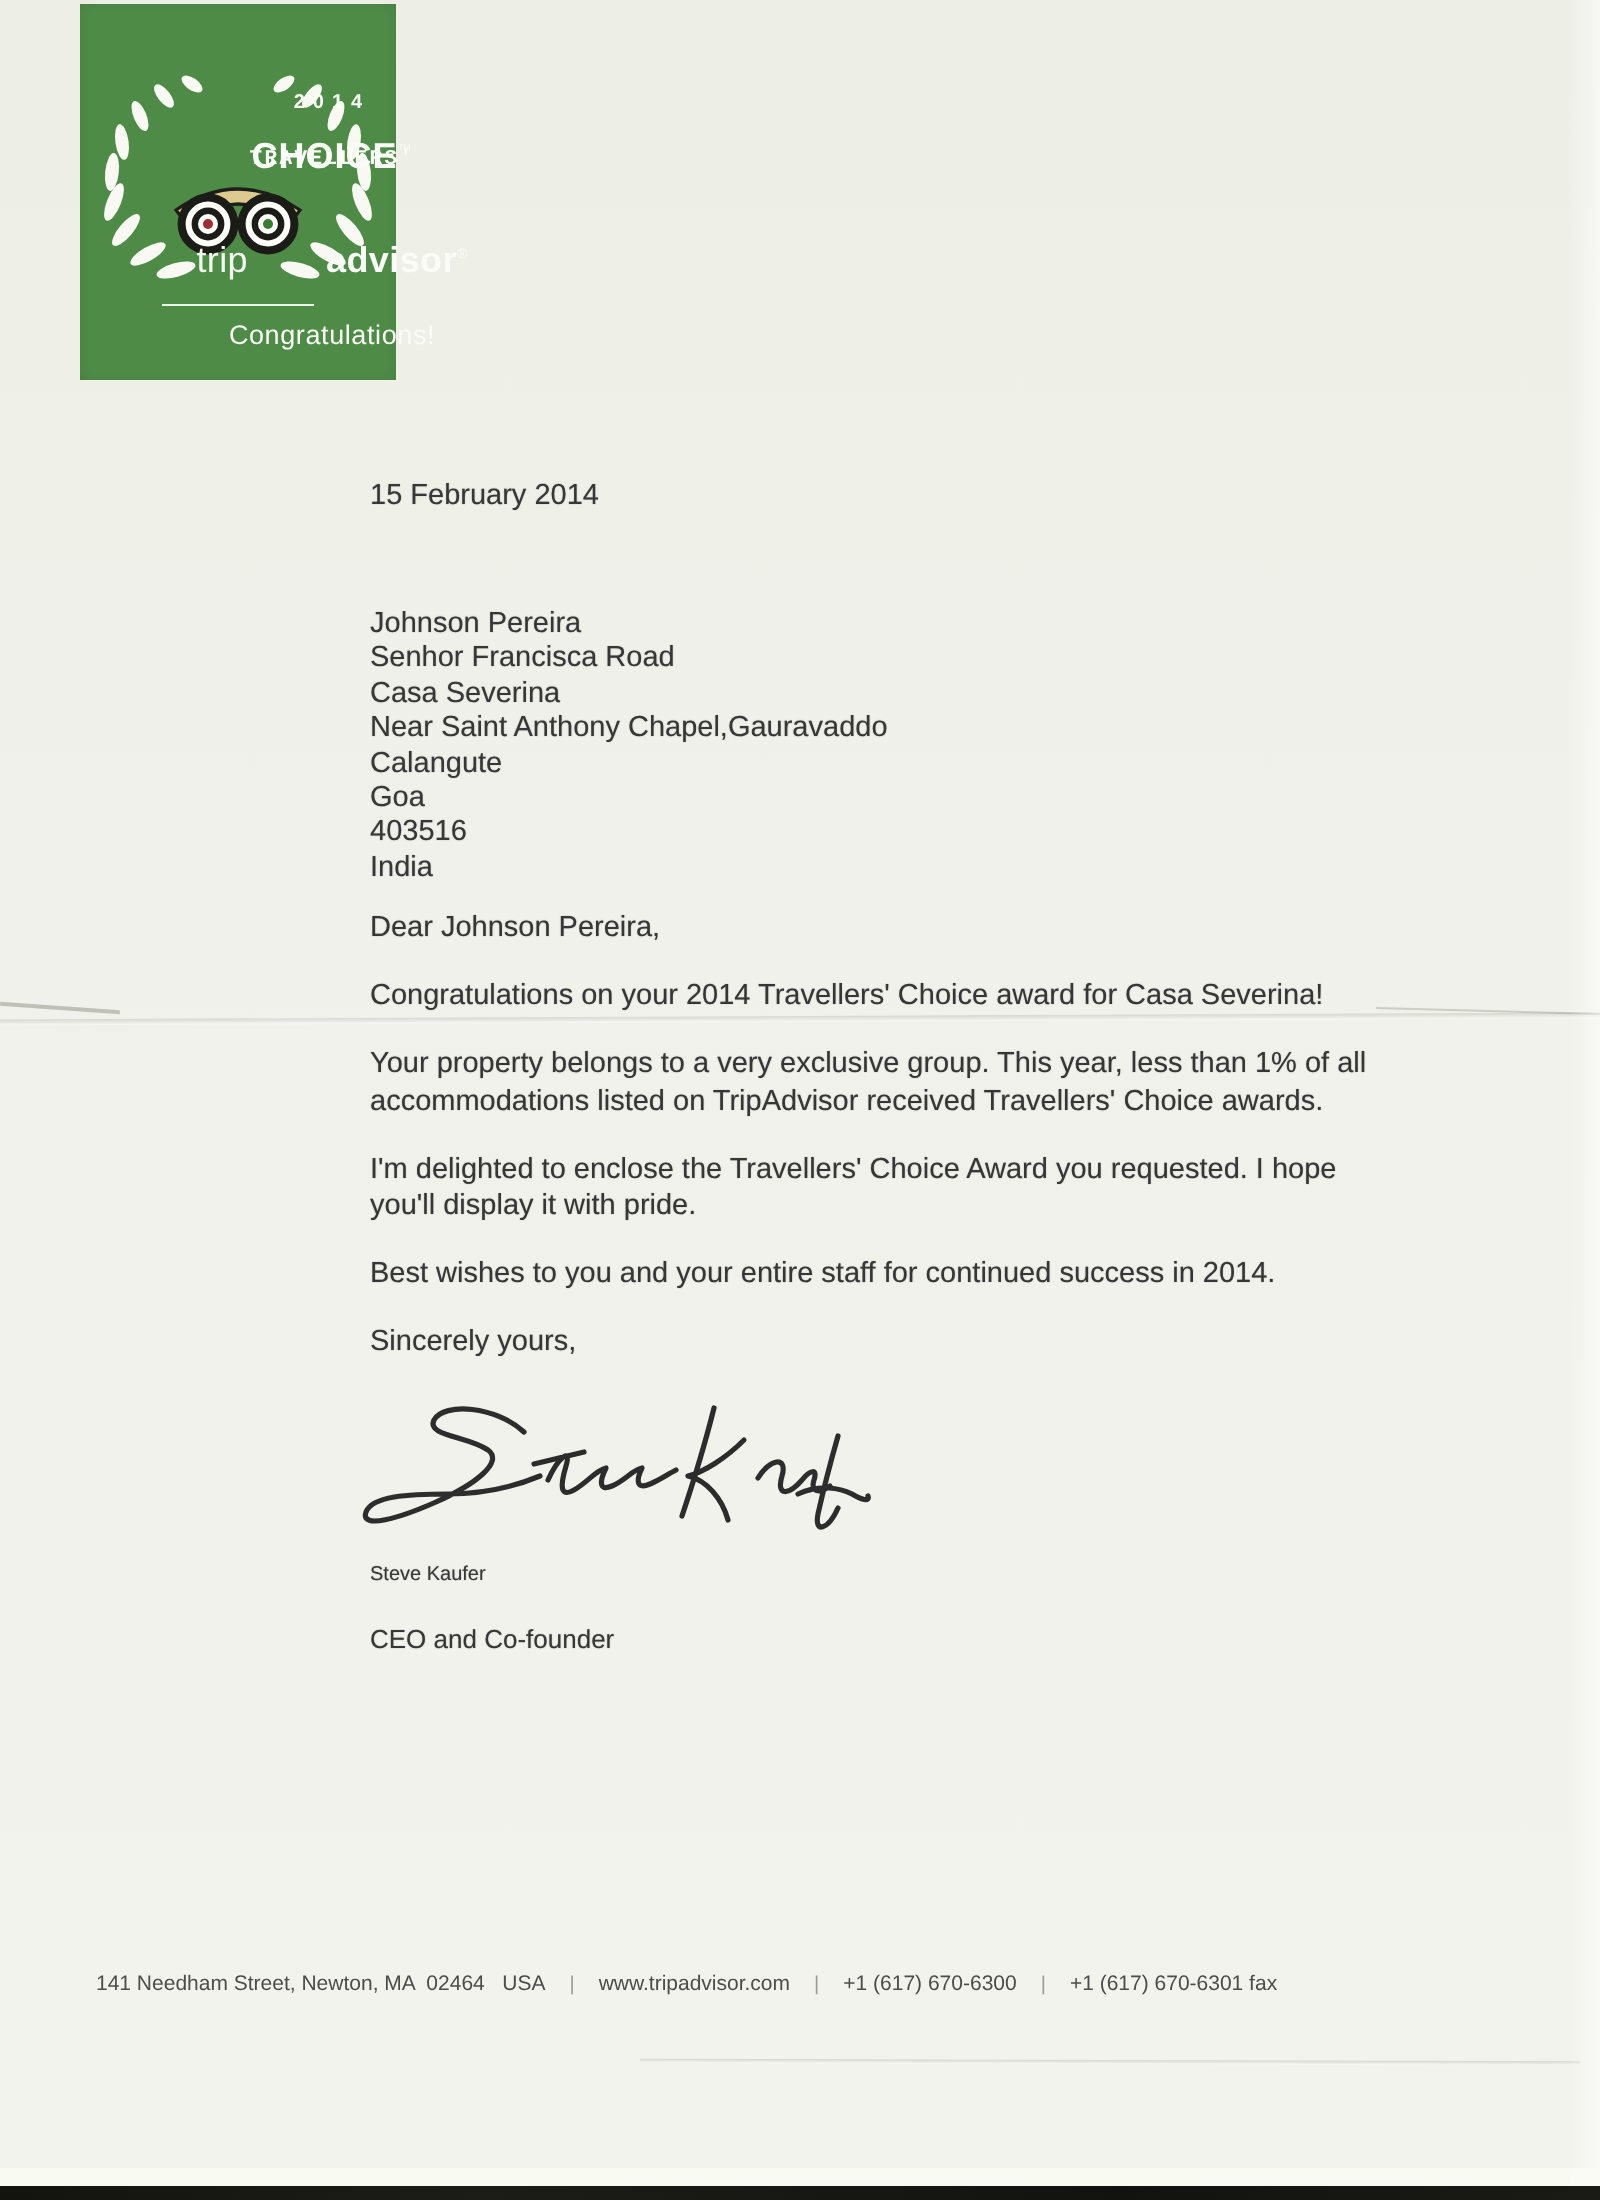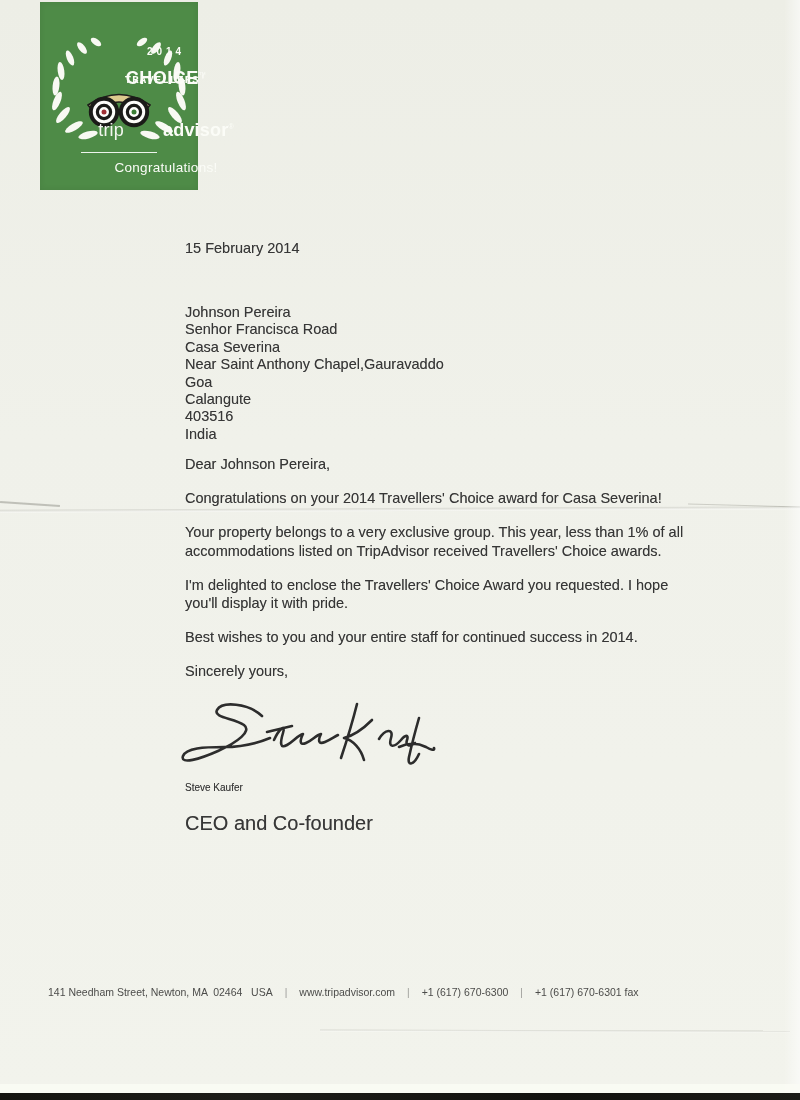--- a/index.html
+++ b/index.html
@@ -37,21 +37,21 @@
   .b-congrats{top:158px;font-size:13.5px;font-weight:400;letter-spacing:0.3px;}
   
   .scan-text{text-shadow:0 0 0.6px rgba(55,55,55,0.45);}
   .date{position:absolute;left:185px;top:240px;font-size:14.5px;color:#373737;}
   .address{position:absolute;left:185px;top:304px;font-size:14.5px;line-height:17.4px;color:#373737;}
   .body-copy{position:absolute;left:185px;top:455px;width:505px;font-size:14.5px;
     line-height:18.5px;color:#363636;}
   .body-copy p{margin:0 0 15.5px 0;}
   .signature{position:absolute;left:172px;top:698px;}
   .signer-name{position:absolute;left:185px;top:782px;font-size:10px;color:#373737;}
-  .signer-title{position:absolute;left:185px;top:812px;font-size:20px;color:#373737;text-align:center;}
+  .signer-title{position:absolute;left:185px;top:812px;font-size:13px;color:#373737;text-align:center;}
   
   .footer{
     position:absolute;left:48px;top:986px;display:flex;align-items:center;
     font-size:10.5px;color:#4c4c4a;white-space:pre;
   }
   .footer .sep{color:#9a9a96;margin:0 12px;font-size:10px;}
   
   .crease1{position:absolute;left:0;top:508px;width:800px;height:3px;
     background:linear-gradient(180deg,rgba(125,125,115,0.22),rgba(255,255,255,0.5));
     transform:rotate(-0.25deg);}
@@ -121,22 +121,22 @@
     <div class="badge-text b-congrats">Congratulations!</div>
   </div>
 
   <div class="date scan-text">15 February 2014</div>
 
   <div class="address scan-text">
     <div>Johnson Pereira</div>
     <div>Senhor Francisca Road</div>
     <div>Casa Severina</div>
     <div>Near Saint Anthony Chapel,Gauravaddo</div>
+    <div>Calangute</div>
     <div>Goa</div>
-    <div>Calangute</div>
     <div>403516</div>
     <div>India</div>
   </div>
 
   <div class="body-copy scan-text">
     <p>Dear Johnson Pereira,</p>
     <p>Congratulations on your 2014 Travellers' Choice award for Casa Severina!</p>
     <p>Your property belongs to a very exclusive group. This year, less than 1% of all accommodations listed on TripAdvisor received Travellers' Choice awards.</p>
     <p>I'm delighted to enclose the Travellers' Choice Award you requested. I hope you'll display it with pride.</p>
     <p>Best wishes to you and your entire staff for continued success in 2014.</p>

